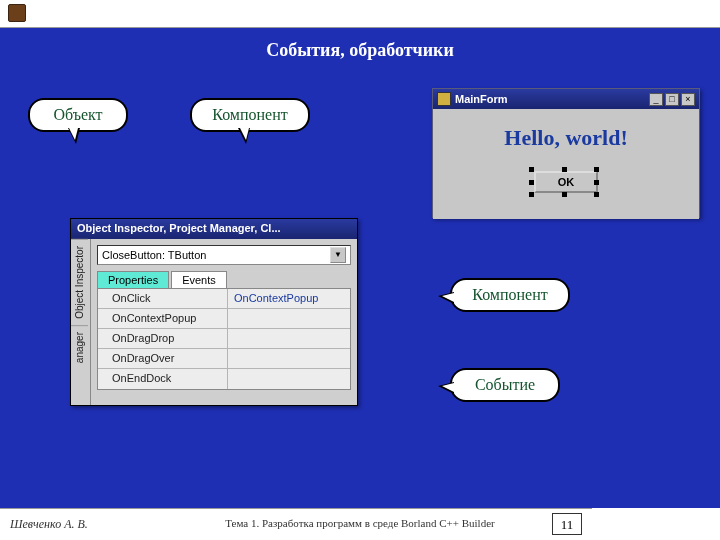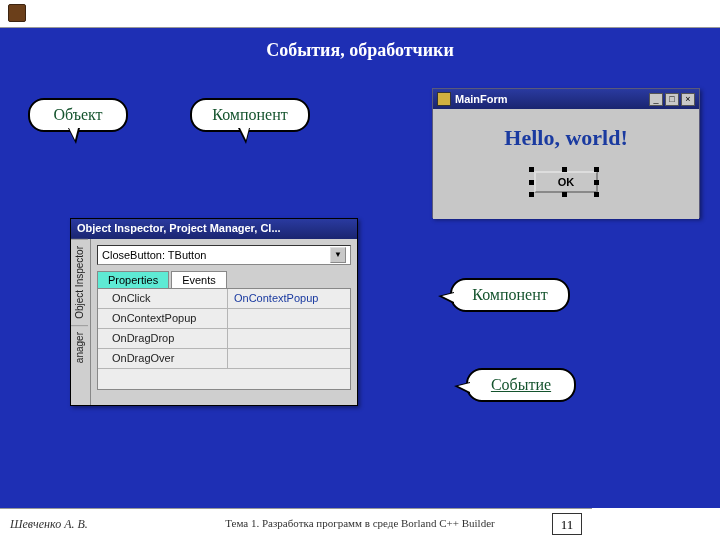--- a/index.html
+++ b/index.html
@@ -42,21 +42,21 @@
   }
   .tail-left::before {
     content: ""; position: absolute; left: -10px; top: 42%;
     border-top: 3px solid transparent; border-bottom: 6px solid transparent; border-right: 12px solid #fff;
     z-index: 2;
   }
 
   #co-object   { left: 28px;  top: 70px; width: 100px; }
   #co-component{ left: 190px; top: 70px; width: 120px; }
   #co-handler  { left: 450px; top: 250px; width: 120px; }
-  #co-event    { left: 466px; top: 340px; width: 110px; text-decoration: underline; }
+  #co-event    { left: 450px; top: 340px; width: 110px; }
 
   
   .mainform { position: absolute; left: 404px; top: 60px; width: 268px; height: 130px; border: 1px solid #5a5a7a; box-shadow: 2px 2px 4px rgba(0,0,0,.4); margin-left: 28px; }
   .mf-titlebar { height: 20px; background: linear-gradient(#2a3aa0,#1a2570); display: flex; align-items: center; padding: 0 4px; font-family: Tahoma, sans-serif; }
   .mf-titlebar .ticon { width: 14px; height: 14px; background: #d0b040; border: 1px solid #333; margin-right: 4px; }
   .mf-titlebar .tname { color: #fff; font-size: 11px; font-weight: bold; flex: 1; }
   .mf-titlebar .wbtns { display: flex; gap: 2px; }
   .mf-titlebar .wbtn { width: 14px; height: 13px; background: #c8c8c8; border: 1px solid #555; font-size: 9px; line-height: 11px; text-align: center; font-family: sans-serif; }
   .mf-body { height: 110px; background: #c7c7c7; background-image: radial-gradient(#888 0.5px, transparent 0.5px); background-size: 6px 6px; position: relative; }
   .mf-body .hello { position: absolute; width: 100%; top: 16px; text-align: center; color: #1a3aa0; font-family: "Comic Sans MS", cursive; font-size: 22px; font-weight: bold; }
@@ -164,20 +164,21 @@
           </div>
           <div class="row">
             <div class="c1">OnDragDrop</div>
             <div class="c2"></div>
           </div>
           <div class="row">
             <div class="c1">OnDragOver</div>
             <div class="c2"></div>
           </div>
           <div class="row">
+            <div class="c1">OnEndDock</div>
             <div class="c2"></div>
           </div>
         </div>
       </div>
     </div>
 
   </div>
 
   <div class="footer">
     <div class="author">Шевченко А. В.</div>

